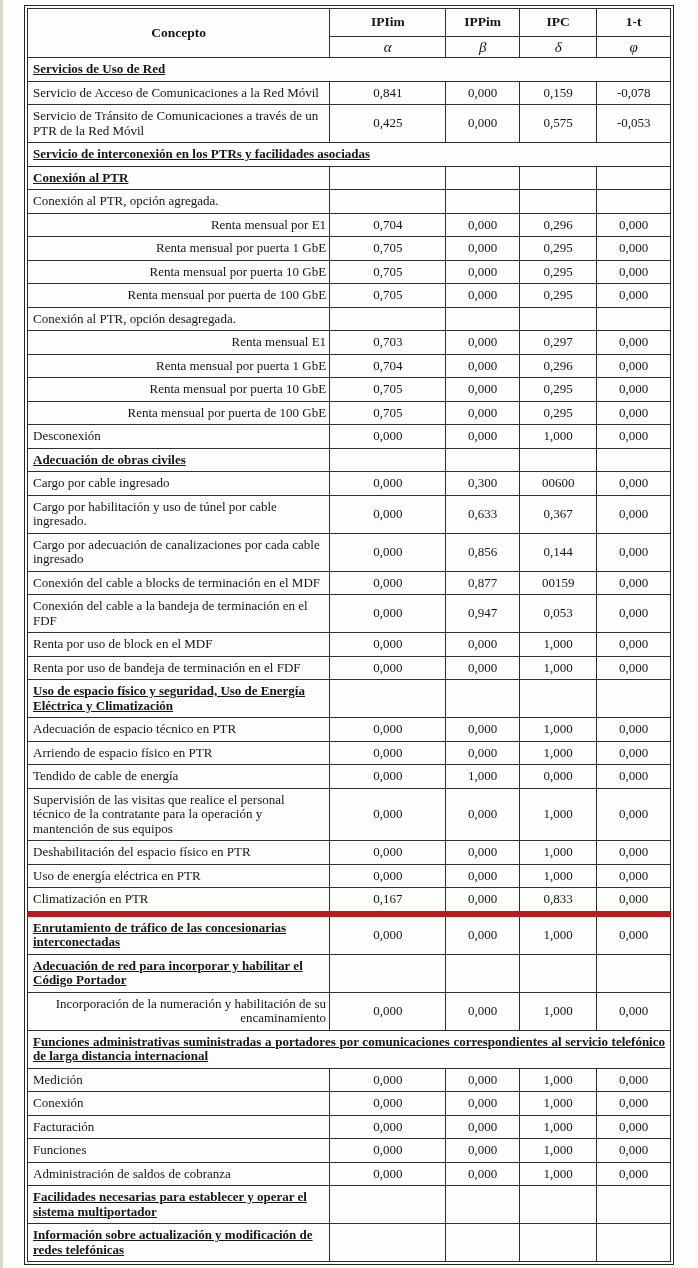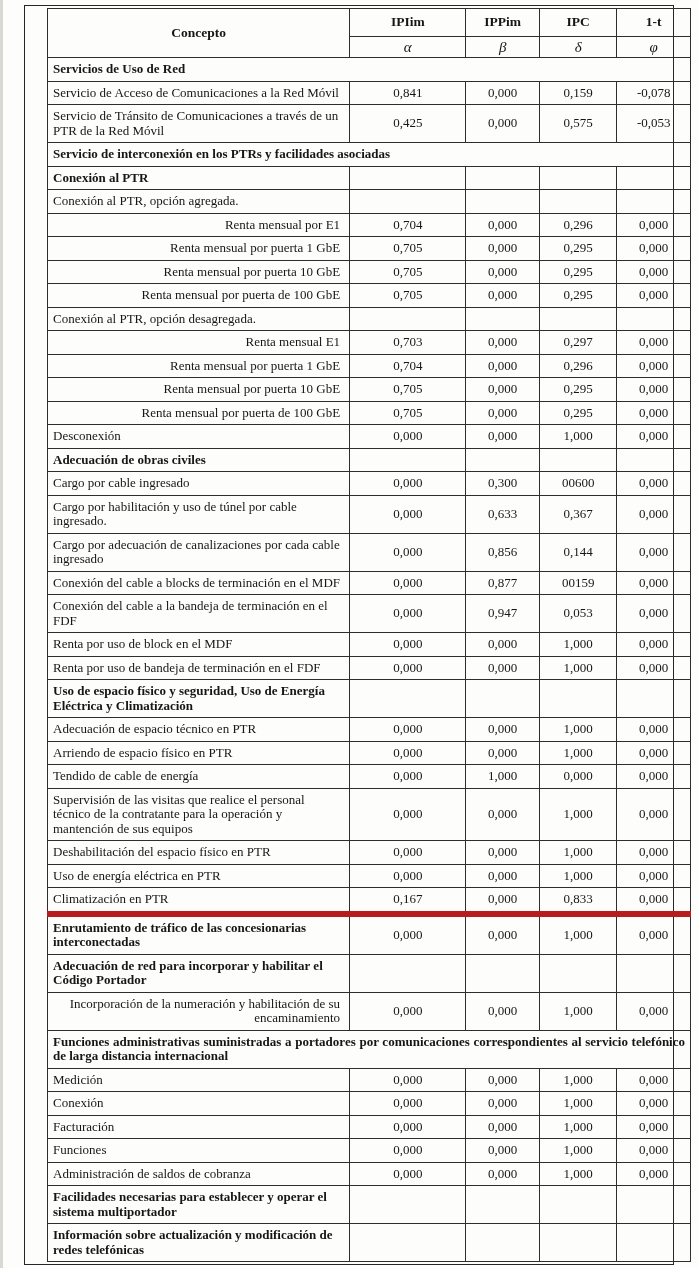--- a/index.html
+++ b/index.html
@@ -31,21 +31,20 @@
     width: 650px;
     box-sizing: border-box;
     border: 1.5px solid #262626;
     padding: 2px;
     background: #fdfdfc;
   }
   table {
     width: 100%;
     border-collapse: collapse;
     table-layout: fixed;
-    margin-left: 20px;
   }
   col.c-concept { width: 296px; }
   col.c-ipiim   { width: 114px; }
   col.c-ippim   { width: 72px;  }
   col.c-ipc     { width: 76px;  }
   col.c-1t      { width: 72px;  }
 
   th, td {
     border: 1px solid #2e2e2e;
     font-size: 13px;
@@ -61,22 +60,22 @@
     padding: 6px 4px;
   }
   thead th.sym {
     font-weight: normal;
     font-style: italic;
     font-size: 15px;
     padding: 3px 4px;
   }
   td.concept { text-align: left; }
   td.num     { text-align: center; }
-  td.bold    { font-weight: bold; }
-  td.right   { text-align: right; padding-right: 9px; }
+  td.bold    { font-weight: bold; text-decoration: underline; }
+  td.right   { text-align: right; padding-right: 3px; }
   td.justify { text-align: justify; }
   tr.thick-top td { border-top: 6px solid #b91c1c; }
 </style>
 </head>
 <body>
 
 <div class="page">
   <div class="scan-edge"></div>
   <div class="table-wrap">
     <table>

